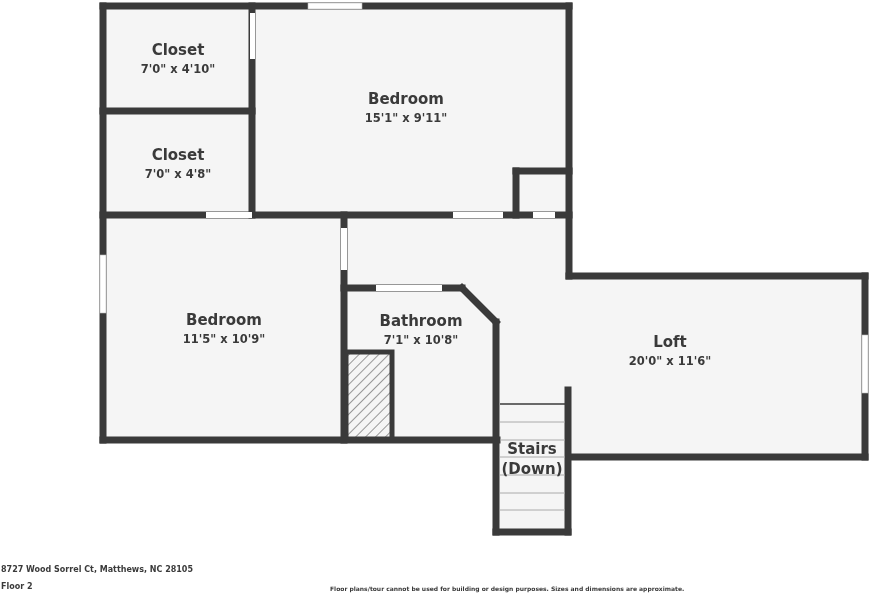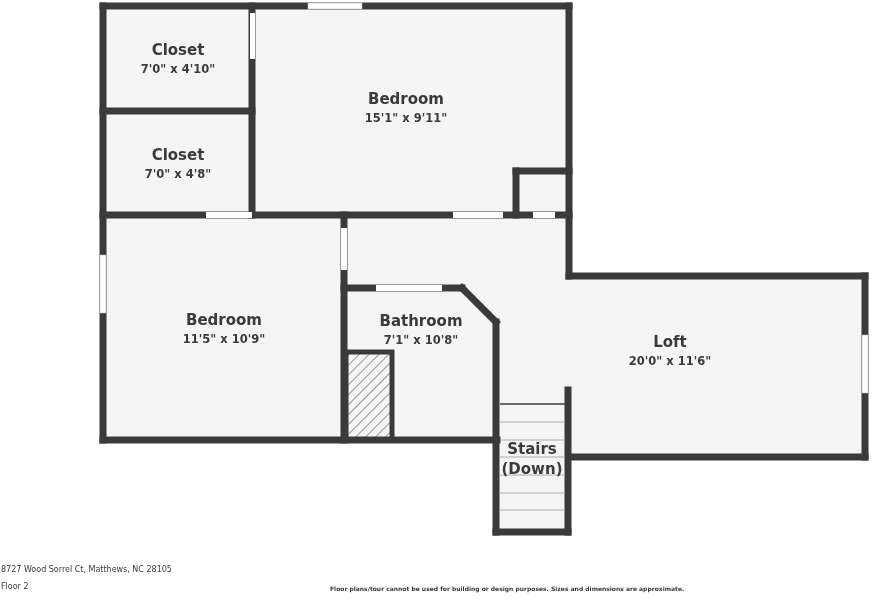--- a/index.html
+++ b/index.html
@@ -1,21 +1,21 @@
 <!DOCTYPE html>
 <html><head>
 <meta charset="utf-8">
 <style>
   html, body { margin: 0; padding: 0; background: #ffffff; }
   body { width: 872px; height: 600px; position: relative; overflow: hidden; font-family: "DejaVu Sans", sans-serif; }
   #plan { position: absolute; left: 0; top: 0; width: 872px; height: 600px; }
   .room-name { font-family: "DejaVu Sans", sans-serif; font-weight: bold; font-size: 15px; fill: #3a3a3a; text-anchor: middle; }
   .room-dim { font-family: "DejaVu Sans", sans-serif; font-weight: bold; font-size: 11.5px; fill: #3a3a3a; text-anchor: middle; }
-  .footer-address { position: absolute; left: 1px; top: 565px; font-size: 8px; font-weight: normal; color: #3a3a3a; white-space: nowrap; }
-  .footer-floor { position: absolute; left: 1px; top: 582px; font-size: 8px; font-weight: normal; color: #3a3a3a; white-space: nowrap; }
+  .footer-address { position: absolute; left: 1px; top: 565px; font-size: 8px; font-weight: bold; color: #3a3a3a; white-space: nowrap; }
+  .footer-floor { position: absolute; left: 1px; top: 582px; font-size: 8px; font-weight: bold; color: #3a3a3a; white-space: nowrap; }
   .footer-disclaimer { position: absolute; left: 330px; top: 585px; font-size: 6px; font-weight: bold; color: #3a3a3a; white-space: nowrap; }
 </style>
 </head>
 <body>
 
 <svg id="plan" viewBox="0 0 872 600" xmlns="http://www.w3.org/2000/svg">
   <defs>
     <pattern id="hatch" patternUnits="userSpaceOnUse" width="7" height="7" patternTransform="rotate(45)">
       <rect width="7" height="7" fill="#f5f5f5"></rect>
       <line x1="0" y1="0" x2="0" y2="7" stroke="#3a3a3a" stroke-width="1"></line>

